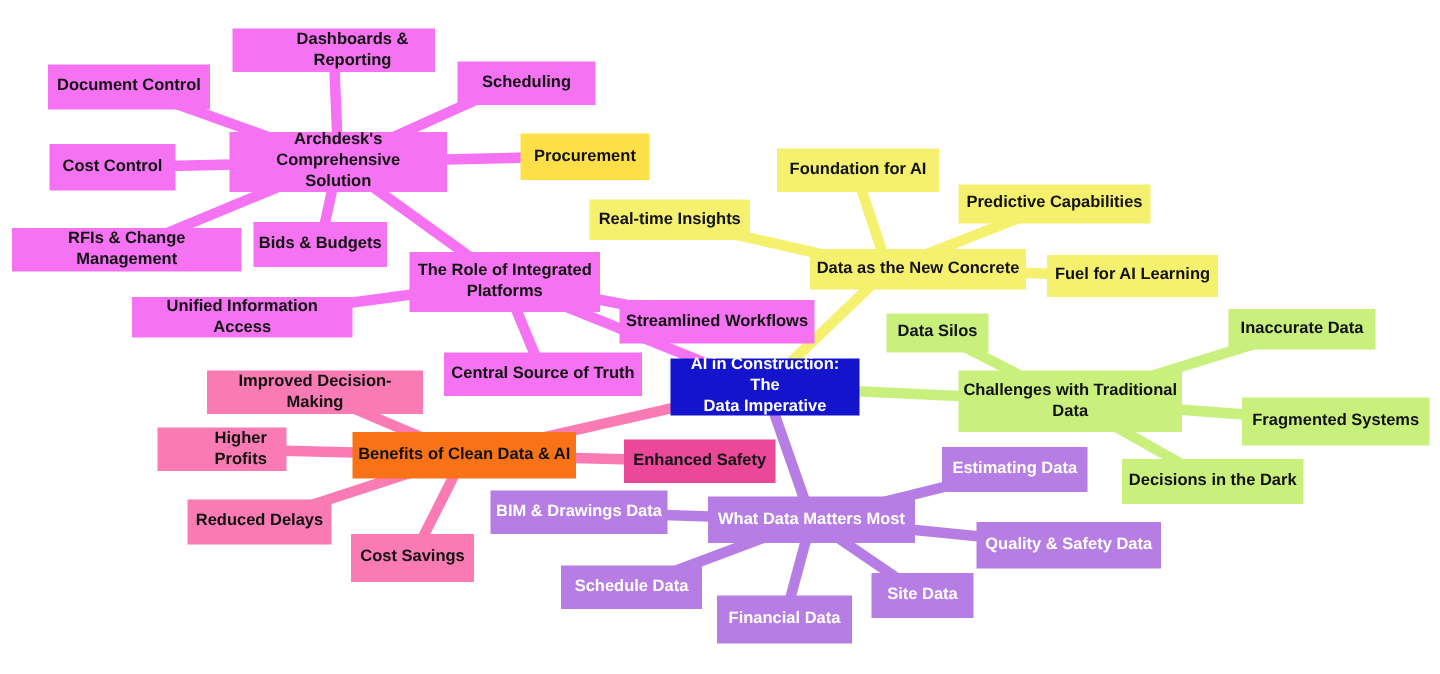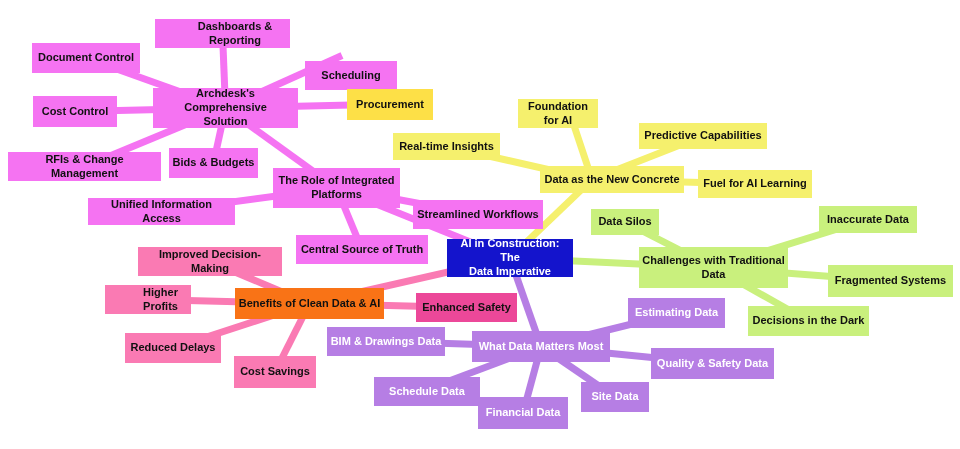--- a/index.html
+++ b/index.html
@@ -80,46 +80,46 @@
     </svg>
   <div id="node-layer">
       <div class="node" style="left: 447px; top: 239px; width: 126px; height: 38px; background: rgb(20, 20, 204); color: rgb(255, 255, 255);">AI in Construction: The
 Data Imperative</div>
       <div class="node" style="left: 273px; top: 168px; width: 127px; height: 40px; background: rgb(245, 115, 242); color: rgb(17, 17, 17);">The Role of Integrated
 Platforms</div>
       <div class="node" style="left: 153px; top: 88px; width: 145px; height: 40px; background: rgb(245, 115, 242); color: rgb(17, 17, 17);">Archdesk's Comprehensive
 Solution</div>
       <div class="node" style="left: 155px; top: 19px; width: 135px; height: 29px; background: rgb(245, 115, 242); color: rgb(17, 17, 17); padding-left: 28px;">Dashboards &amp; Reporting</div>
       <div class="node" style="left: 32px; top: 43px; width: 108px; height: 30px; background: rgb(245, 115, 242); color: rgb(17, 17, 17);">Document Control</div>
-      <div class="node" style="left: 305px; top: 41px; width: 92px; height: 29px; background: rgb(245, 115, 242); color: rgb(17, 17, 17); margin-top: 20px;">Scheduling</div>
+      <div class="node" style="left: 305px; top: 41px; width: 92px; height: 29px; background: rgb(245, 115, 242); color: rgb(17, 17, 17);">Scheduling</div>
       <div class="node" style="left: 33px; top: 96px; width: 84px; height: 31px; background: rgb(245, 115, 242); color: rgb(17, 17, 17);">Cost Control</div>
       <div class="node" style="left: 347px; top: 89px; width: 86px; height: 31px; background: #fde047; color: rgb(17, 17, 17);">Procurement</div>
       <div class="node" style="left: 8px; top: 152px; width: 153px; height: 29px; background: rgb(245, 115, 242); color: rgb(17, 17, 17);">RFIs &amp; Change Management</div>
       <div class="node" style="left: 169px; top: 148px; width: 89px; height: 30px; background: rgb(245, 115, 242); color: rgb(17, 17, 17);">Bids &amp; Budgets</div>
       <div class="node" style="left: 88px; top: 198px; width: 147px; height: 27px; background: rgb(245, 115, 242); color: rgb(17, 17, 17);">Unified Information Access</div>
       <div class="node" style="left: 296px; top: 235px; width: 132px; height: 29px; background: rgb(245, 115, 242); color: rgb(17, 17, 17);">Central Source of Truth</div>
       <div class="node" style="left: 413px; top: 200px; width: 130px; height: 29px; background: rgb(245, 115, 242); color: rgb(17, 17, 17);">Streamlined Workflows</div>
       <div class="node" style="left: 540px; top: 166px; width: 144px; height: 27px; background: rgb(245, 240, 109); color: rgb(17, 17, 17);">Data as the New Concrete</div>
       <div class="node" style="left: 393px; top: 133px; width: 107px; height: 27px; background: rgb(245, 240, 109); color: rgb(17, 17, 17);">Real-time Insights</div>
-      <div class="node" style="left: 518px; top: 99px; width: 80px; height: 29px; background: rgb(245, 240, 109); color: rgb(17, 17, 17);">Foundation for AI</div>
+      <div class="node" style="left: 518px; top: 99px; width: 108px; height: 29px; background: rgb(245, 240, 109); color: rgb(17, 17, 17);">Foundation for AI</div>
       <div class="node" style="left: 639px; top: 123px; width: 128px; height: 26px; background: rgb(245, 240, 109); color: rgb(17, 17, 17);">Predictive Capabilities</div>
       <div class="node" style="left: 698px; top: 170px; width: 114px; height: 28px; background: rgb(245, 240, 109); color: rgb(17, 17, 17);">Fuel for AI Learning</div>
       <div class="node" style="left: 639px; top: 247px; width: 149px; height: 41px; background: rgb(201, 240, 125); color: rgb(17, 17, 17);">Challenges with Traditional
 Data</div>
       <div class="node" style="left: 591px; top: 209px; width: 68px; height: 26px; background: rgb(201, 240, 125); color: rgb(17, 17, 17);">Data Silos</div>
       <div class="node" style="left: 819px; top: 206px; width: 98px; height: 27px; background: rgb(201, 240, 125); color: rgb(17, 17, 17);">Inaccurate Data</div>
       <div class="node" style="left: 828px; top: 265px; width: 125px; height: 32px; background: rgb(201, 240, 125); color: rgb(17, 17, 17);">Fragmented Systems</div>
       <div class="node" style="left: 748px; top: 306px; width: 121px; height: 30px; background: rgb(201, 240, 125); color: rgb(17, 17, 17);">Decisions in the Dark</div>
       <div class="node" style="left: 235px; top: 288px; width: 149px; height: 31px; background: #f97316; color: rgb(17, 17, 17);">Benefits of Clean Data &amp; AI</div>
       <div class="node" style="left: 138px; top: 247px; width: 144px; height: 29px; background: rgb(250, 122, 179); color: rgb(17, 17, 17);">Improved Decision-Making</div>
       <div class="node" style="left: 105px; top: 285px; width: 86px; height: 29px; background: rgb(250, 122, 179); color: rgb(17, 17, 17); padding-left: 28px;">Higher Profits</div>
       <div class="node" style="left: 125px; top: 333px; width: 96px; height: 30px; background: rgb(250, 122, 179); color: rgb(17, 17, 17);">Reduced Delays</div>
       <div class="node" style="left: 234px; top: 356px; width: 82px; height: 32px; background: rgb(250, 122, 179); color: rgb(17, 17, 17);">Cost Savings</div>
       <div class="node" style="left: 416px; top: 293px; width: 101px; height: 29px; background: #ec4899; color: rgb(17, 17, 17);">Enhanced Safety</div>
       <div class="node" style="left: 472px; top: 331px; width: 138px; height: 31px; background: rgb(182, 126, 228); color: rgb(255, 255, 255); text-align: center;">What Data Matters Most</div>
       <div class="node" style="left: 327px; top: 327px; width: 118px; height: 29px; background: rgb(182, 126, 228); color: rgb(255, 255, 255);">BIM &amp; Drawings Data</div>
       <div class="node" style="left: 628px; top: 298px; width: 97px; height: 30px; background: rgb(182, 126, 228); color: rgb(255, 255, 255);">Estimating Data</div>
       <div class="node" style="left: 651px; top: 348px; width: 123px; height: 31px; background: rgb(182, 126, 228); color: rgb(255, 255, 255);">Quality &amp; Safety Data</div>
       <div class="node" style="left: 581px; top: 382px; width: 68px; height: 30px; background: rgb(182, 126, 228); color: rgb(255, 255, 255);">Site Data</div>
       <div class="node" style="left: 478px; top: 397px; width: 90px; height: 32px; background: rgb(182, 126, 228); color: rgb(255, 255, 255);">Financial Data</div>
-      <div class="node" style="left: 374px; top: 377px; width: 106px; height: 29px; background: rgb(182, 126, 228); color: rgb(255, 255, 255);">Schedule Data</div>
+      <div class="node" style="left: 374px; top: 377px; width: 94px; height: 29px; background: rgb(182, 126, 228); color: rgb(255, 255, 255);">Schedule Data</div>
     </div>
 </div>
 
 </body></html>

